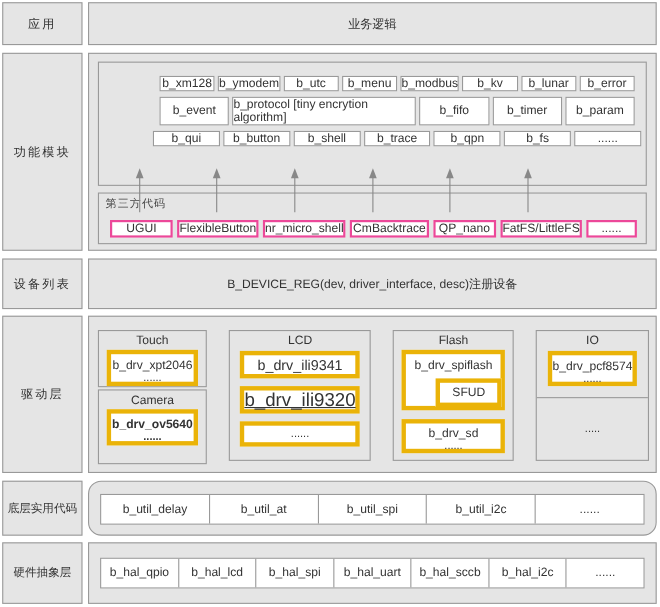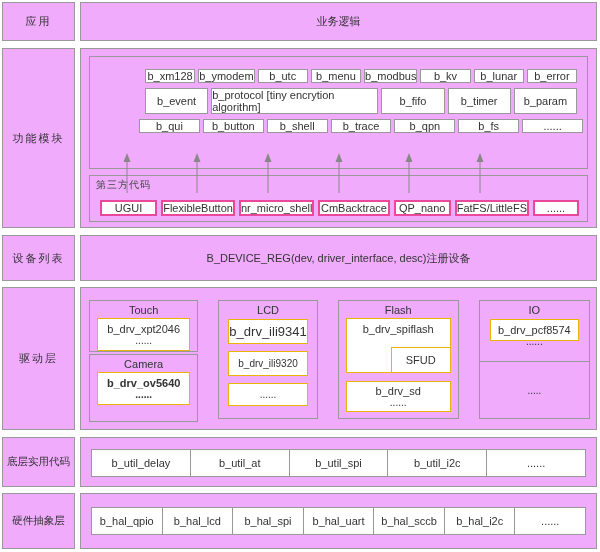--- a/index.html
+++ b/index.html
@@ -1,35 +1,35 @@
 <!DOCTYPE html>
 <html><head>
 <meta charset="utf-8">
 <style>
   html,body{margin:0;padding:0;background:#fff;}
   *{box-sizing:border-box;}
   .canvas{
     position:relative;width:600px;height:552px;background:#ffffff;
     font-family:"Liberation Sans",sans-serif;color:#333;overflow:hidden;
   }
-  .box{border:1px solid #999;background:#f0abfc;}
+  .box{border:1px solid #999;background:#e5e5e5;}
   .abs{position:absolute;}
   .center{display:flex;align-items:center;justify-content:center;}
   .lbl{font-size:11px;letter-spacing:2px;color:#333;text-align:center;}
   .txt11{font-size:11px;}
   .txt10{font-size:10px;}
   
   .mrow{display:flex;gap:3px;height:26;}
   .mcell{flex:1;border:1px solid #999;display:flex;align-items:center;justify-content:center;font-size:11px;background:#fff;}
   
   .tprow{display:flex;gap:4px;height:26;}
   .tpcell{border:2px solid #ec4899;display:flex;align-items:center;justify-content:center;font-size:11px;background:#fff;}
   
   .grp-header{height:15px;text-align:center;font-size:11px;padding-top:3px;}
-  .chipbox{border:1px solid #eab308;background:#fff;text-align:center;}
+  .chipbox{border:4px solid #eab308;background:#fff;text-align:center;}
   .chipname{font-size:11px;line-height:15px;padding-top:3px;}
   .chipdots{font-size:10px;line-height:8px;color:#333;}
   
   .cellrow{display:flex;border:1px solid #999;background:#fff;}
   .cellrow>div{flex:1;border-right:1px solid #999;display:flex;align-items:center;justify-content:center;font-size:11px;}
   .cellrow>div:last-child{border-right:none;}
 </style>
 </head>
 <body>
 
@@ -124,51 +124,51 @@
           <div class="chipbox" style="margin:2px 7px 16px;height:33px;font-weight:bold;">
             <div class="chipname">b_drv_ov5640</div>
             <div class="chipdots">......</div>
           </div>
         </div>
       </div>
 
       <div class="box" style="flex:1;">
         <div class="grp-header">LCD</div>
         <div class="chipbox center" style="margin:3px 9px 0;height:25px;font-size:13px;">b_drv_ili9341</div>
-        <div class="chipbox center" style="margin:7px 9px 0;height:25px;font-size:10px;">b_drv_ili9320</div>
+        <div class="chipbox center" style="margin:7px 9px 0;height:25px;font-size:17px;text-decoration:underline;">b_drv_ili9320</div>
         <div class="chipbox center" style="margin:7px 9px 0;height:23px;font-size:10px;">......</div>
       </div>
 
       <div class="box" style="width:126px;">
         <div class="grp-header">Flash</div>
         <div class="chipbox" style="margin:2px 7px 0;height:55px;position:relative;">
           <div class="chipname">b_drv_spiflash</div>
           <div class="chipbox center abs" style="right:-1px;bottom:-1px;width:60px;height:26px;font-size:11px;">SFUD</div>
         </div>
         <div class="chipbox" style="margin:8px 7px 0;height:31px;">
           <div class="chipname" style="padding-top:2px;">b_drv_sd</div>
           <div class="chipdots">......</div>
         </div>
       </div>
 
       <div class="box" style="width:116px;display:flex;flex-direction:column;">
         <div style="height:61px;border-bottom:1px solid #999;">
           <div class="grp-header">IO</div>
-          <div class="chipbox" style="margin:3px 10px 0;height:22px;">
+          <div class="chipbox" style="margin:3px 10px 0;height:32px;">
             <div class="chipname">b_drv_pcf8574</div>
             <div class="chipdots">......</div>
           </div>
         </div>
         <div class="center" style="flex:1;font-size:10px;">.....</div>
       </div>
     </div>
   </div>
 
   <div class="abs box center lbl" style="left:2px;top:437px;width:73px;height:50px;letter-spacing:0;font-size:10.5px;">底层实用代码</div>
-  <div class="abs box" style="left:80px;top:437px;width:517px;height:50px;">
+  <div class="abs box" style="left:80px;top:437px;width:517px;height:50px;border-radius:12px;">
     <div class="abs cellrow" style="left:10px;right:10px;top:11px;height:28px;">
       <div>b_util_delay</div>
       <div>b_util_at</div>
       <div>b_util_spi</div>
       <div>b_util_i2c</div>
       <div>......</div>
     </div>
   </div>
 
   <div class="abs box center lbl" style="left:2px;top:493px;width:73px;height:56px;letter-spacing:0;font-size:10.5px;">硬件抽象层</div>

